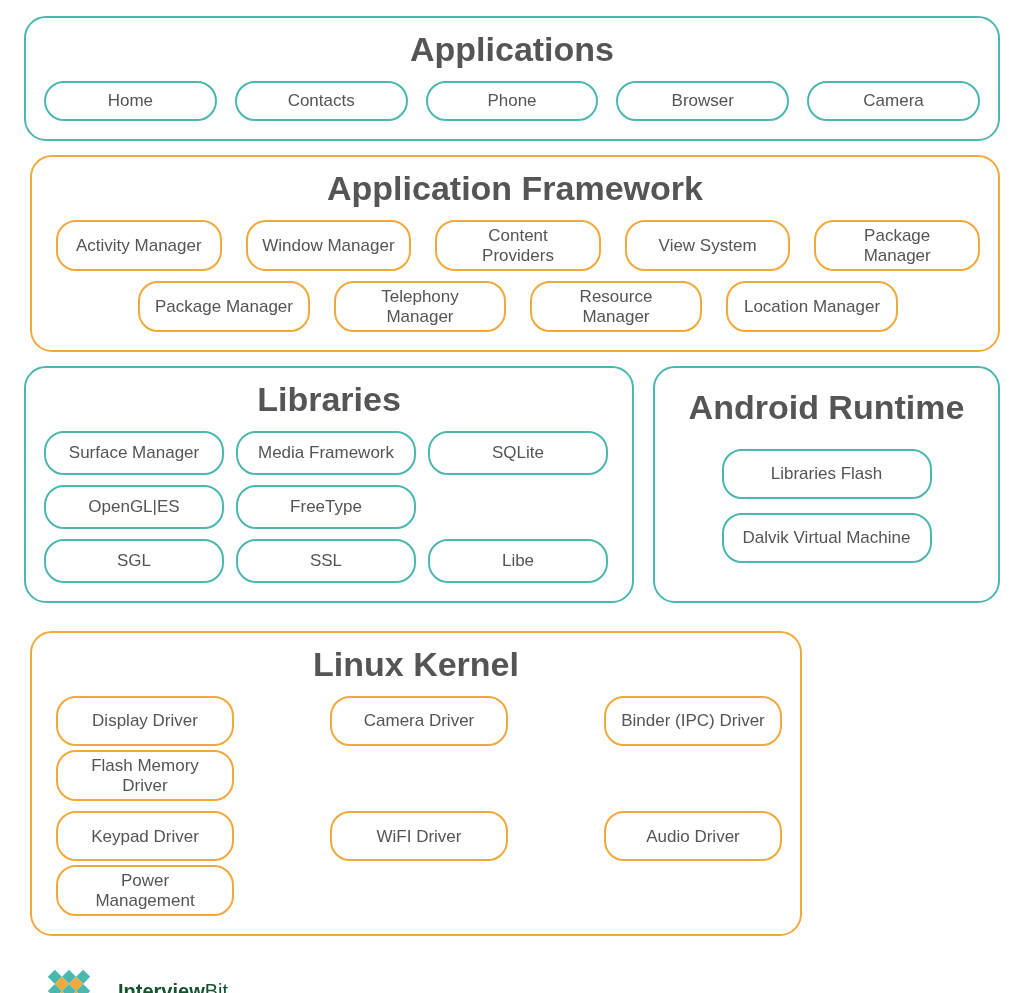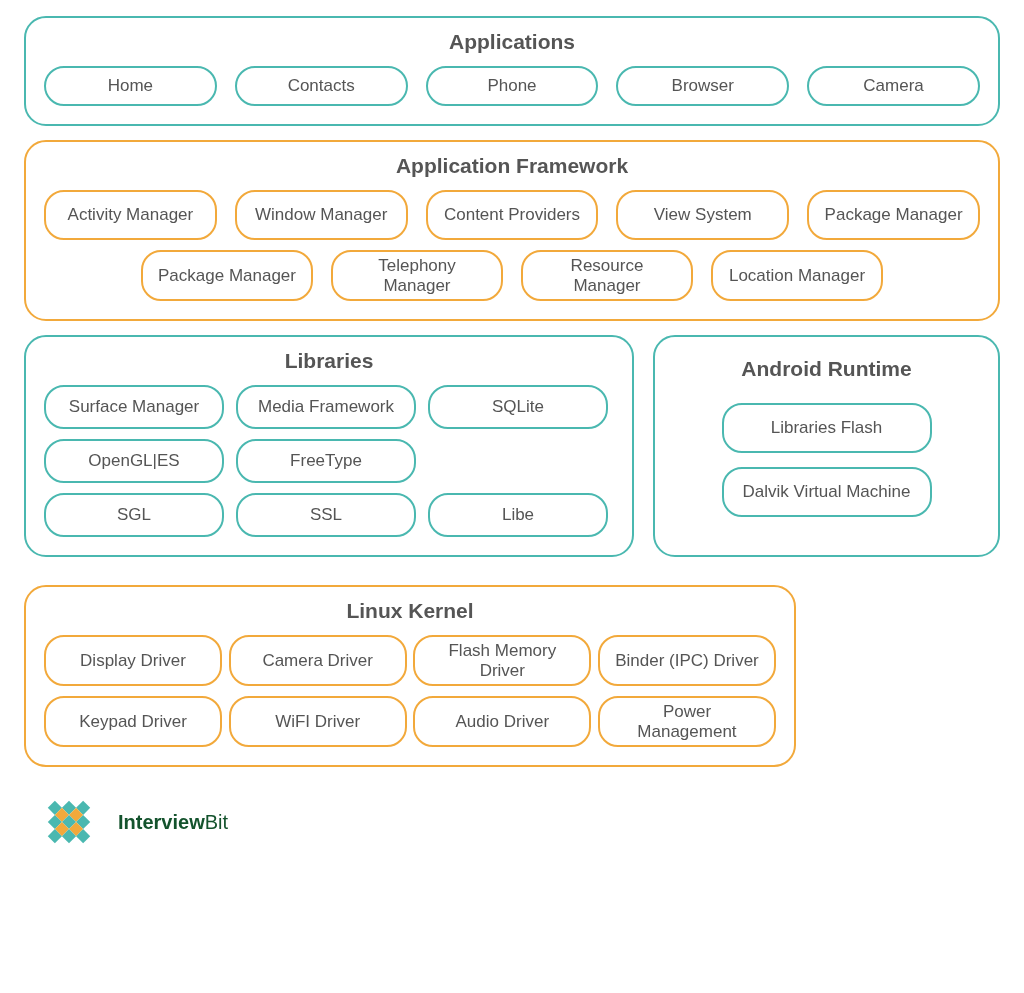--- a/index.html
+++ b/index.html
@@ -10,23 +10,23 @@
     padding: 16px 24px;
     color: #555;
   }
   .layer {
     border: 2px solid;
     border-radius: 22px;
     padding: 12px 18px 18px 18px;
     margin-bottom: 14px;
   }
   .teal { border-color: #4ab8b0; }
-  .orange { border-color: #f2a93b; }
+  .orange { border-color: #f2a93b; margin-left: 6px; }
   .layer-title {
-    font-size: 21px;
+    font-size: 34px;
     font-weight: 700;
     color: #555;
     text-align: center;
     margin-bottom: 12px;
   }
   .row {
     display: flex;
     justify-content: center;
     gap: 18px;
     flex-wrap: wrap;
@@ -146,22 +146,22 @@
     <div class="pill teal">Libraries Flash</div>
     <div class="pill teal">Dalvik Virtual Machine</div>
   </div>
 </div>
 
 <div class="layer orange kernel">
   <div class="layer-title">Linux Kernel</div>
   <div class="row">
     <div class="pill orange">Display Driver</div>
     <div class="pill orange">Camera Driver</div>
+    <div class="pill orange">Binder (IPC) Driver</div>
     <div class="pill orange">Flash Memory Driver</div>
-    <div class="pill orange">Binder (IPC) Driver</div>
   </div>
   <div class="row">
     <div class="pill orange">Keypad Driver</div>
     <div class="pill orange">WiFI Driver</div>
     <div class="pill orange">Audio Driver</div>
     <div class="pill orange">Power Management</div>
   </div>
 </div>
 
 <div class="logo-row">

